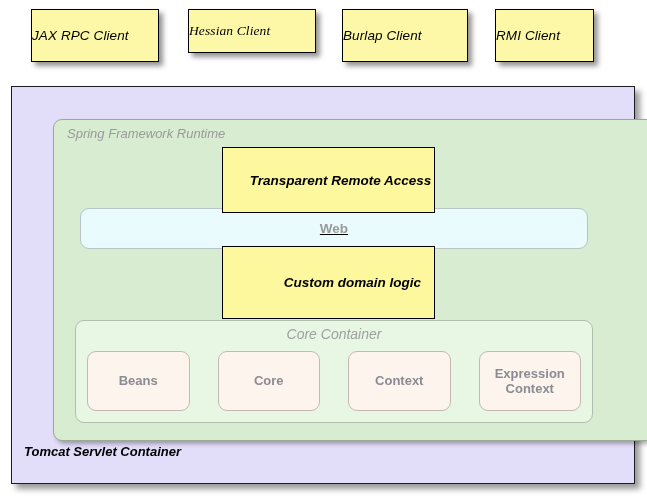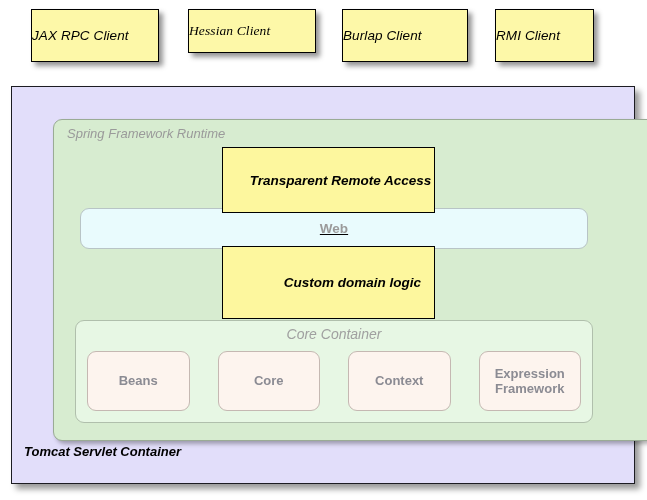--- a/index.html
+++ b/index.html
@@ -191,21 +191,21 @@
           <div class="core-module">
             <span class="lbl">Beans</span>
           </div>
           <div class="core-module">
             <span class="lbl">Core</span>
           </div>
           <div class="core-module">
             <span class="lbl">Context</span>
           </div>
           <div class="core-module">
-            <span class="lbl">Expression Framework</span>
+            <span class="lbl">Expression Context</span>
           </div>
         </div>
       </div>
     </div>
 
     <div class="abs overlay-box" style="left:210px; top:60px; width:213px; height:66px;padding-left:24px;">
       <span class="lbl">Transparent Remote Access</span>
     </div>
 
     <div class="abs overlay-box" style="left:210px; top:159px; width:213px; height:73px;padding-left:48px;">

